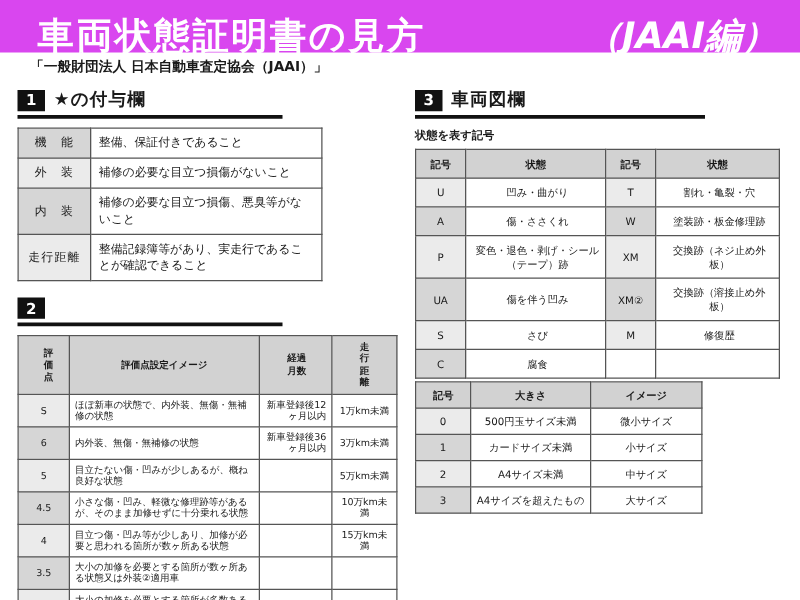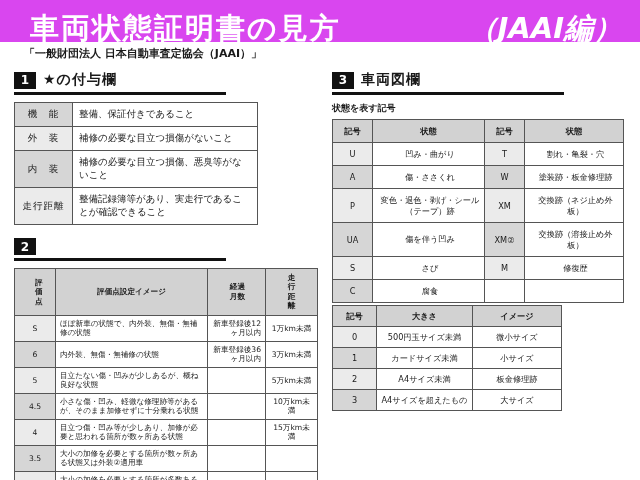--- a/index.html
+++ b/index.html
@@ -244,21 +244,21 @@
         <td class="img">微小サイズ</td>
       </tr>
       <tr class="even">
         <td class="sym">1</td>
         <td class="size">カードサイズ未満</td>
         <td class="img">小サイズ</td>
       </tr>
       <tr class="odd">
         <td class="sym">2</td>
         <td class="size">A4サイズ未満</td>
-        <td class="img">板金修理跡</td>
+        <td class="img">中サイズ</td>
       </tr>
       <tr class="even">
         <td class="sym">3</td>
         <td class="size">A4サイズを超えたもの</td>
         <td class="img">大サイズ</td>
       </tr>
     </tbody>
       </table>
   </div>
 </div>

